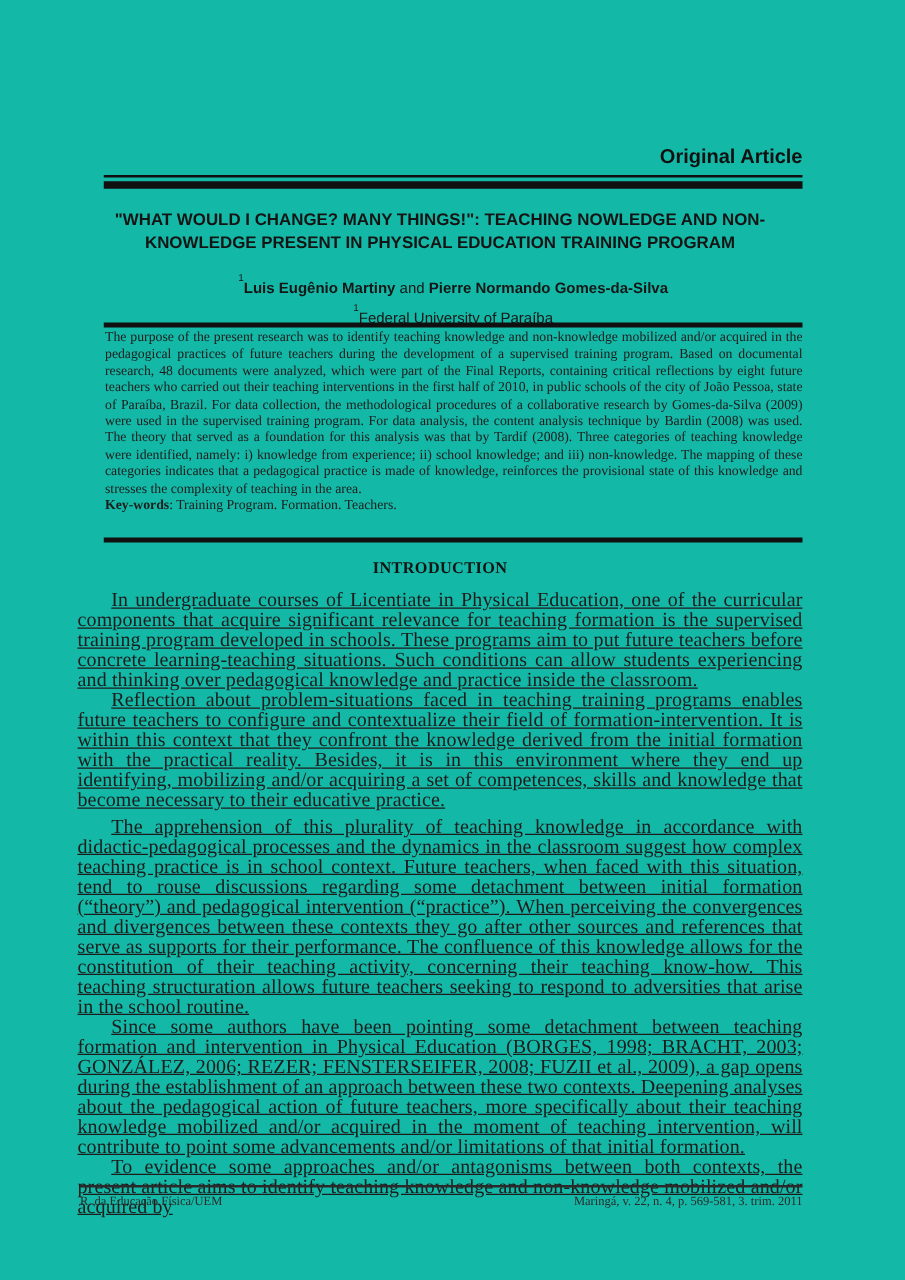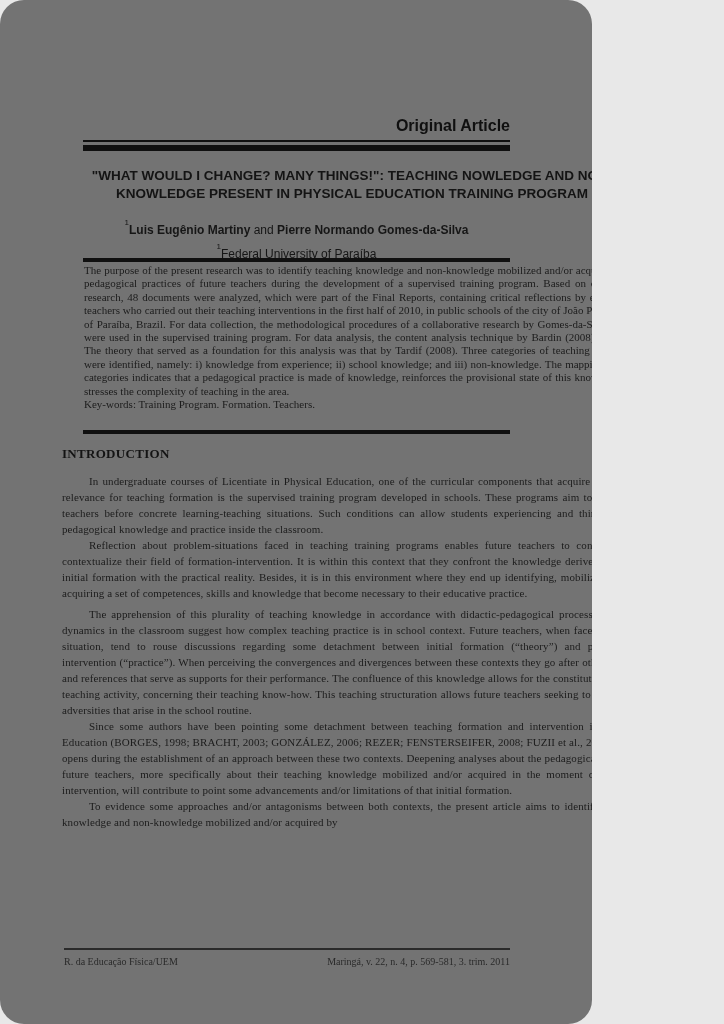--- a/index.html
+++ b/index.html
@@ -1,26 +1,25 @@
 <!DOCTYPE html>
 <html><head>
 <meta charset="utf-8">
 <style>
   * { margin: 0; padding: 0; box-sizing: border-box; }
   html, body { background: #e8e8e8; }
   body { width: 724px; }
   .page {
     position: relative;
-    width: 592px;
+    width: 724px;
     height: 1024px;
-    background: #737373;
+    background: #14b8a6;
     font-family: "Liberation Serif", serif;
     color: #1f1f1f;
     overflow: hidden;
-    border-radius: 24px;
   }
   .header-label {
     position: absolute;
     top: 117px;
     right: 82px;
     font-family: "Liberation Sans", sans-serif;
     font-weight: bold;
     font-size: 16px;
     line-height: 18px;
     color: #101010;
@@ -84,41 +83,43 @@
     line-height: 13.4px;
     text-align: justify;
     color: #1c1c1c;
   }
   .abstract-heading {
     font-weight: bold;
     font-size: 11.5px;
     text-align: left;
     letter-spacing: 0.2px;
   }
-  .keywords-label { font-weight: normal; }
+  .keywords-label { font-weight: bold; }
   .bar-keywords {
     position: absolute; top: 430px; left: 83px; right: 82px;
     height: 4px; background: #101010;
   }
   .section-heading {
     position: absolute;
     top: 446px; left: 62px; width: 580px;
+    text-align: center;
     font-weight: bold;
     font-size: 13px;
     letter-spacing: 0.3px;
     color: #141414;
   }
   .body-text {
     position: absolute;
     top: 473px; left: 62px; width: 580px;
-    font-size: 11px;
+    font-size: 16px;
     line-height: 16px;
     letter-spacing: 0.1px;
     text-align: justify;
     color: #1c1c1c;
+    text-decoration: underline;
   }
   .body-text p { text-indent: 27px; }
   .body-text p.spaced-before { margin-top: 5px; }
   .footer-rule {
     position: absolute; top: 948px; left: 64px; right: 82px;
     height: 2px; background: #2a2a2a;
   }
   .page-footer {
     position: absolute;
     top: 955px; left: 64px; right: 82px;

